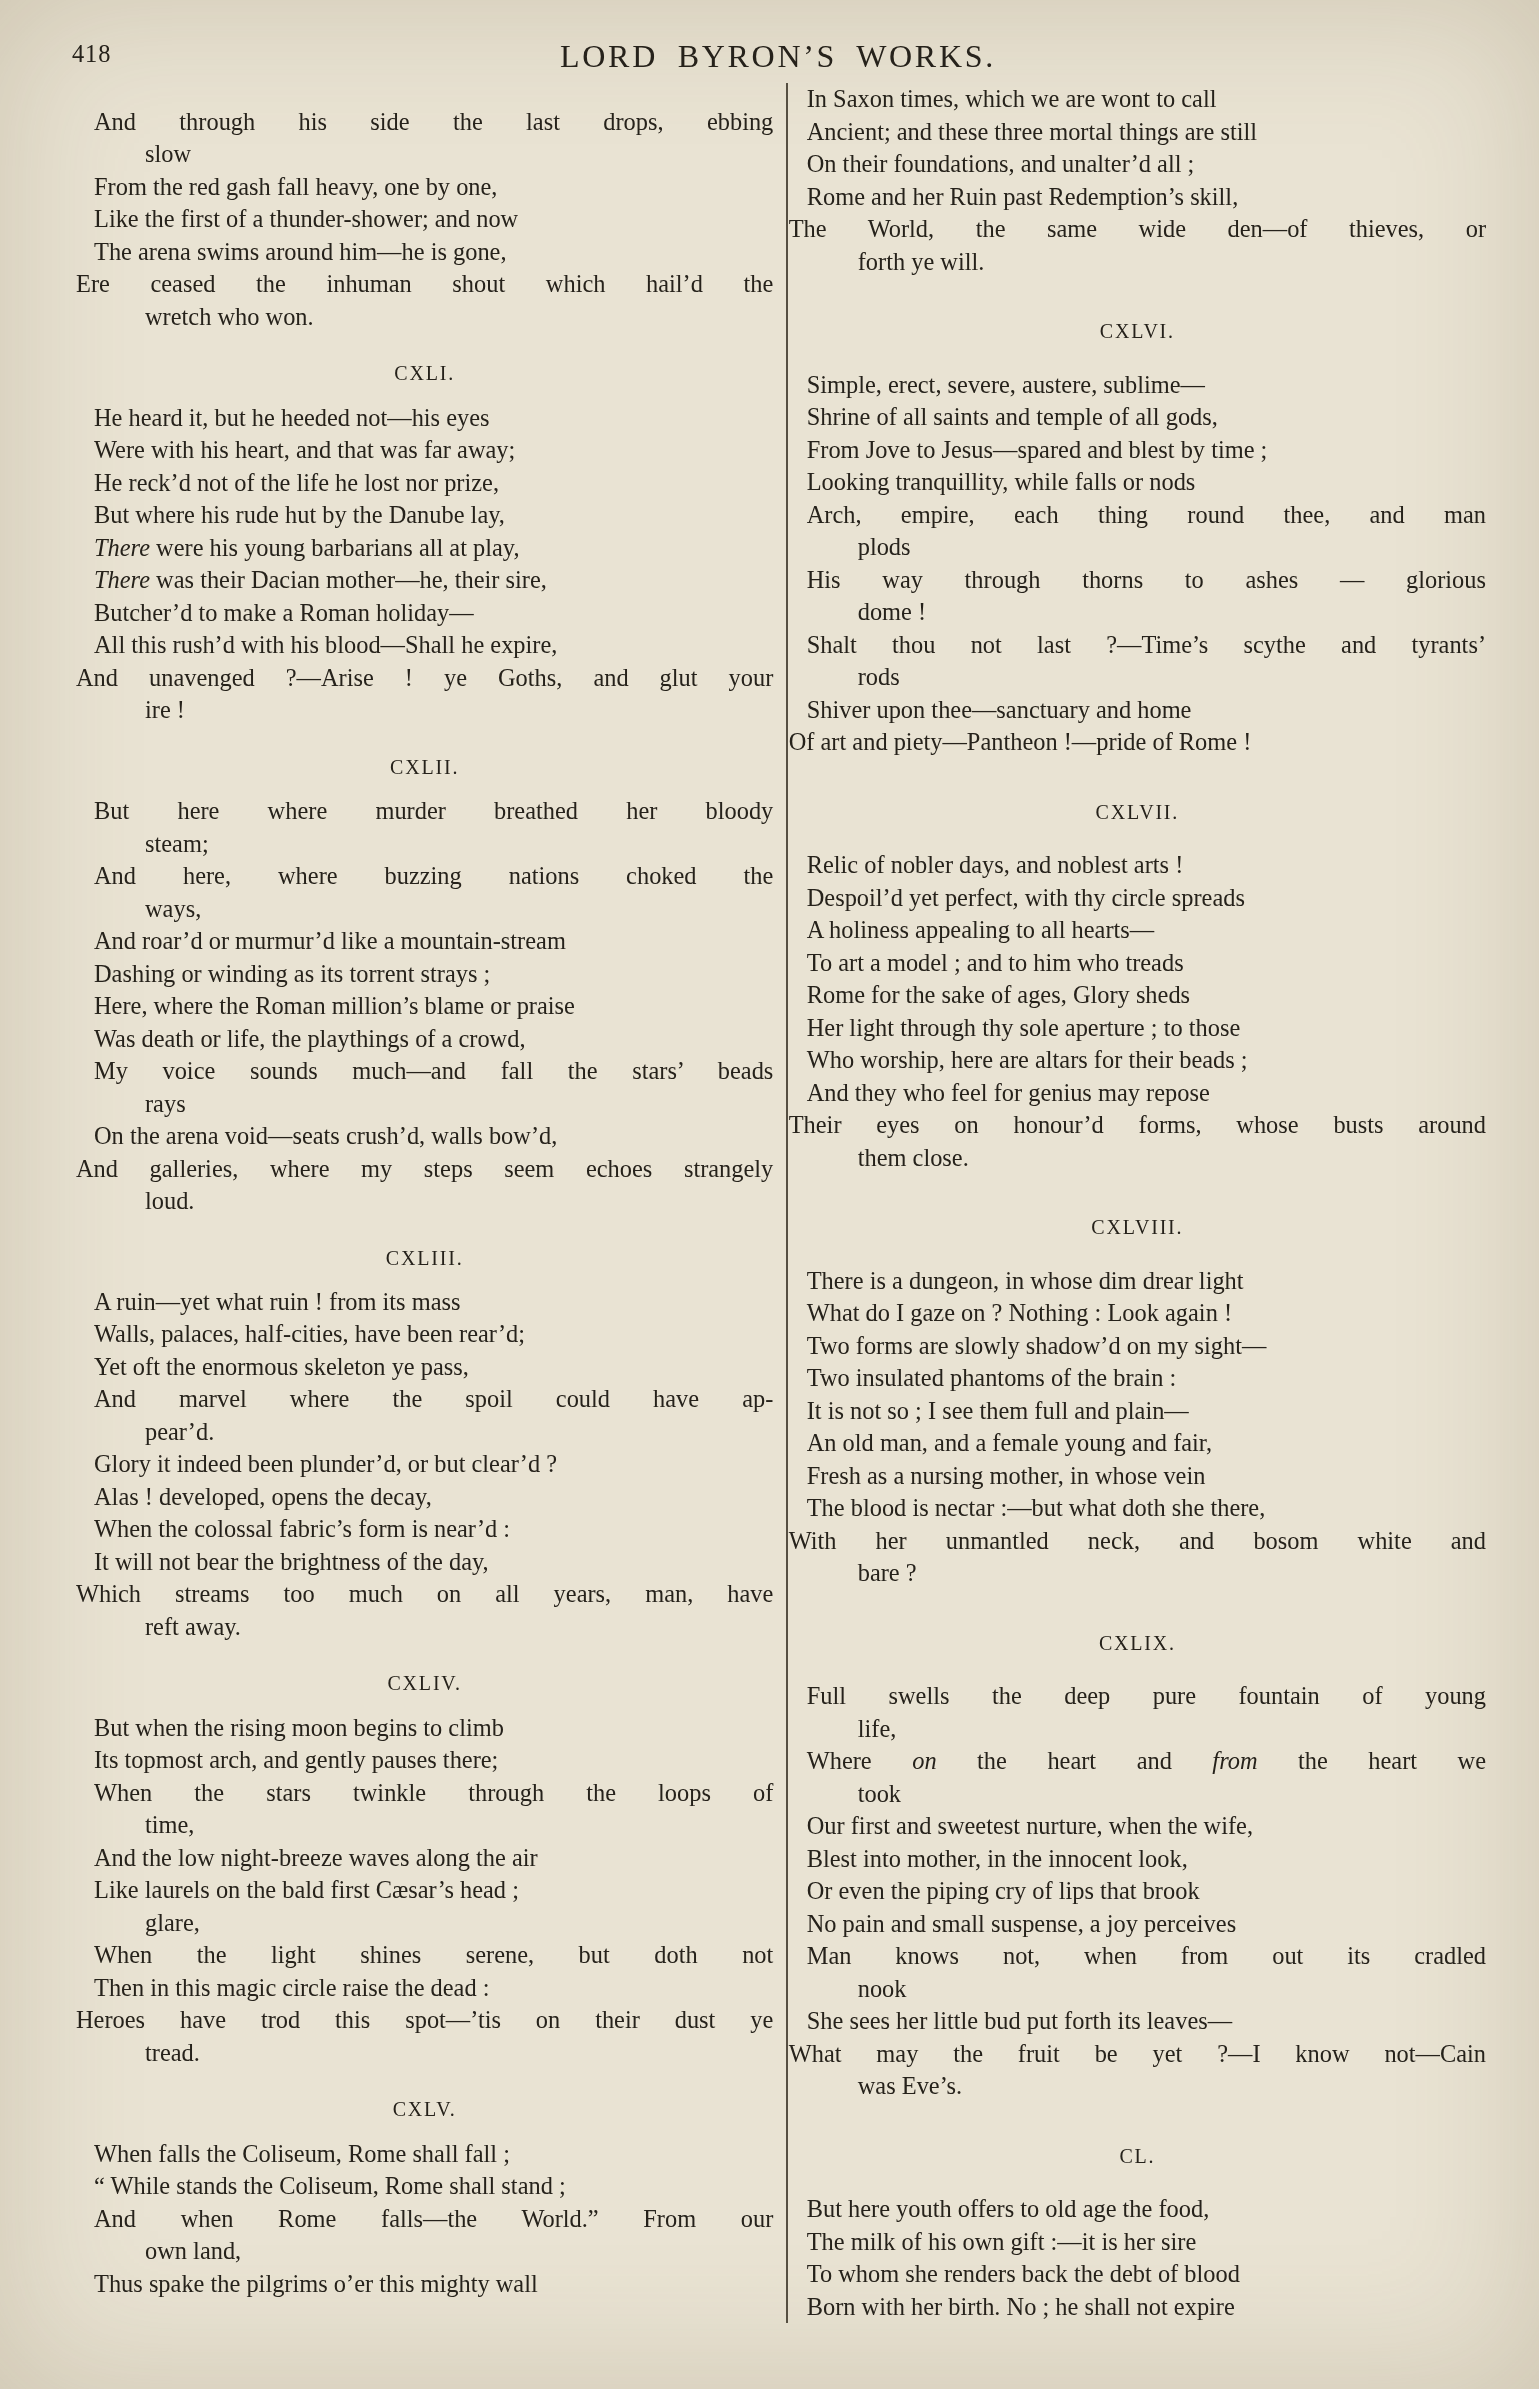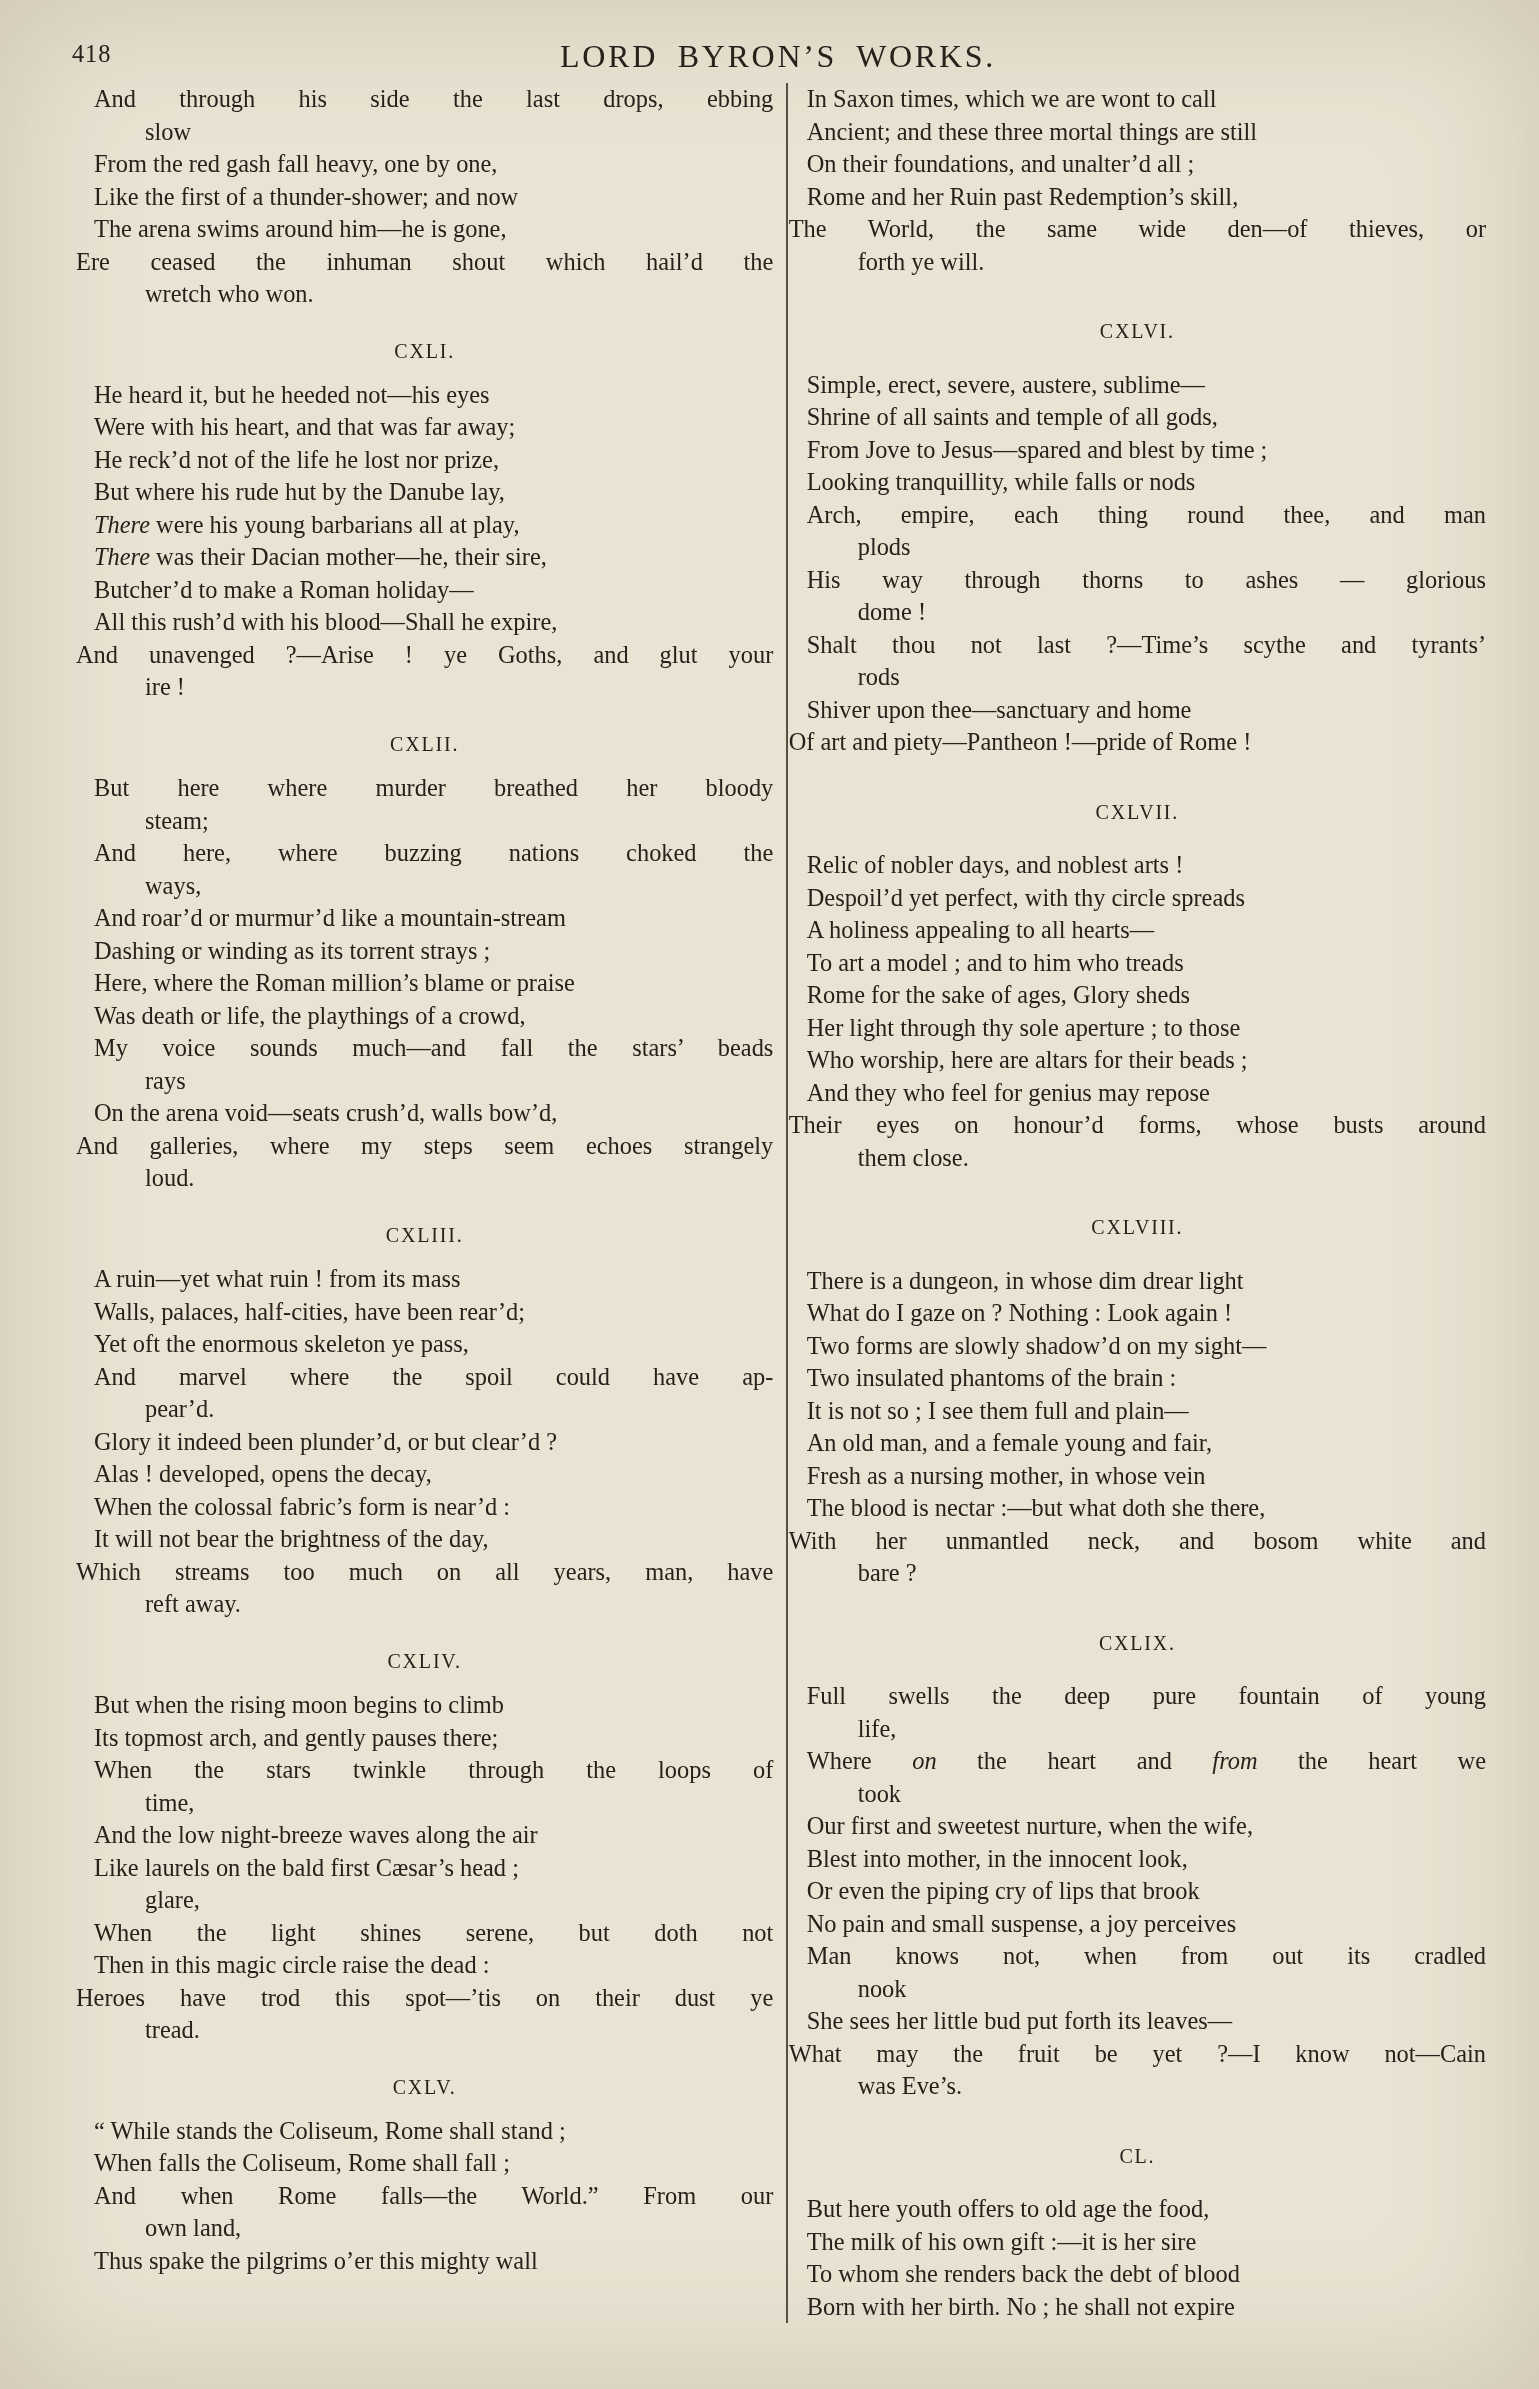--- a/index.html
+++ b/index.html
@@ -23,21 +23,21 @@
   .page-number {
     position: absolute; left: 0; top: 1.8px;
     font-size: 24.4px; letter-spacing: 0.9px;
   }
   .running-title {
     display: block; text-align: center;
     font-size: 32px; letter-spacing: 2.7px; word-spacing: 9px;
   }
   .text-columns {
     position: absolute; top: 83px; left: 76px; right: 54px;
-    display: flex; align-items: flex-start;
+    display: flex; align-items: center;
   }
   .col { flex: 1 1 0; min-width: 0; }
   .col-left  { padding-right: 9px; }
   .col-right { padding-left: 1px; }
   .column-divider {
     width: 1.8px; background: #564f42; align-self: stretch;
     margin-left: 3.6px;
   }
   .vline {
     font-size: 24.4px; line-height: 32.5px;
@@ -125,22 +125,22 @@
           <div class="vline ind-1">And the low night-breeze waves along the air</div>
           <div class="vline ind-1">Like laurels on the bald first Cæsar’s head ;</div>
           <div class="vline ind-2">glare,</div>
           <div class="vline ind-1 just">When the light shines serene, but doth not</div>
           <div class="vline ind-1">Then in this magic circle raise the dead :</div>
           <div class="vline ind-0 just">Heroes have trod this spot—’tis on their dust ye</div>
           <div class="vline ind-2">tread.</div>
         </div>
         <div class="stanza">
           <div class="stanza-heading">CXLV.</div>
+          <div class="vline ind-1">When falls the Coliseum, Rome shall fall ;</div>
           <div class="vline ind-1">“ While stands the Coliseum, Rome shall stand ;</div>
-          <div class="vline ind-1">When falls the Coliseum, Rome shall fall ;</div>
           <div class="vline ind-1 just">And when Rome falls—the World.”  From our</div>
           <div class="vline ind-2">own land,</div>
           <div class="vline ind-1">Thus spake the pilgrims o’er this mighty wall</div>
         </div>
       </section>
     <div class="column-divider"></div>
     <section class="col col-right">
         <div class="stanza">
           <div class="vline ind-1">In Saxon times, which we are wont to call</div>
           <div class="vline ind-1">Ancient; and these three mortal things are still</div>

